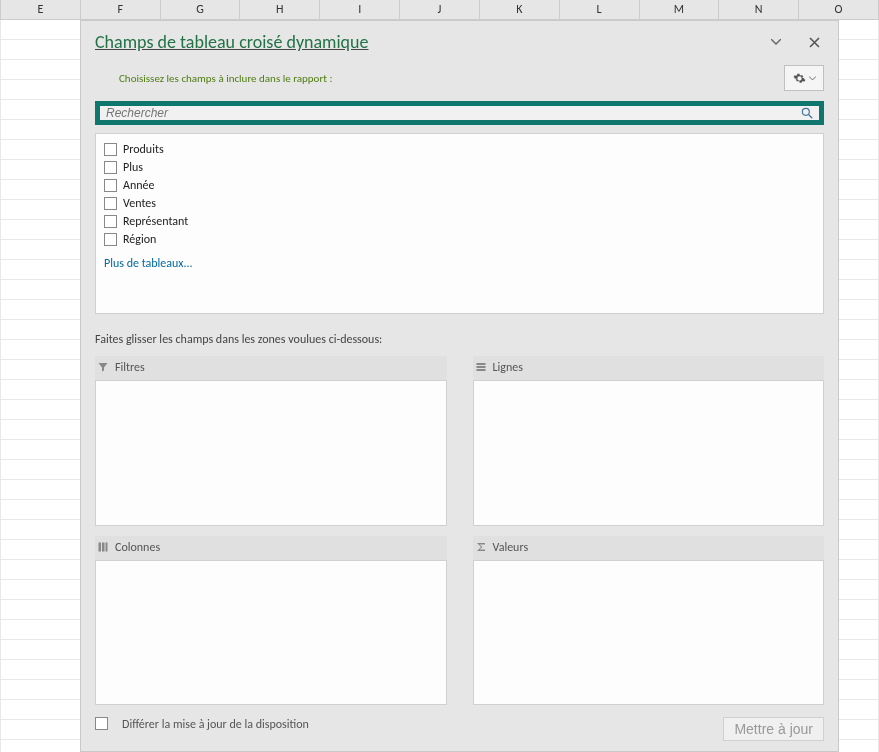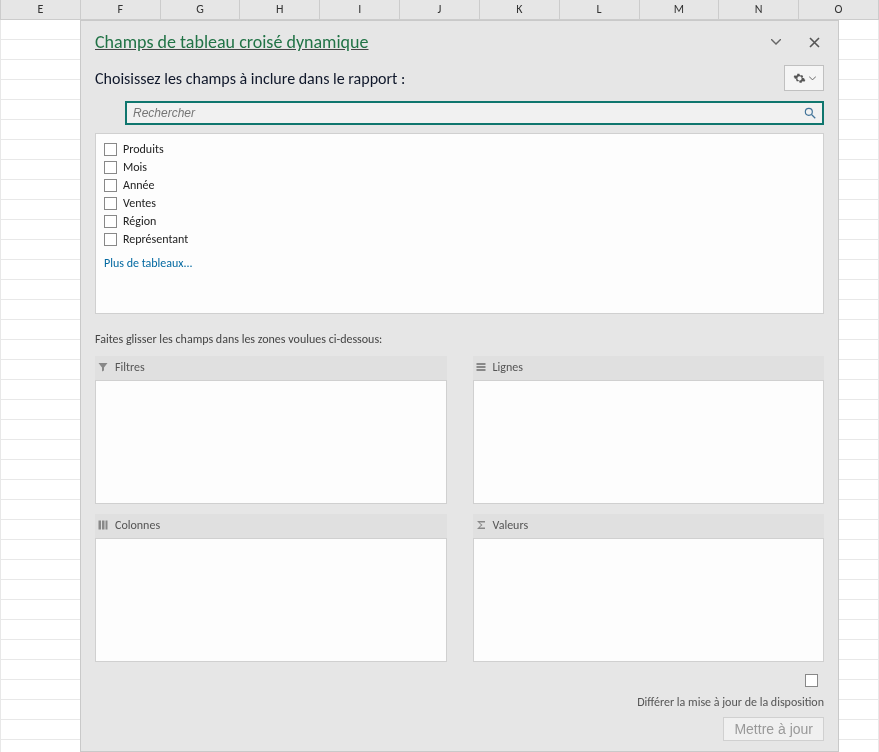--- a/index.html
+++ b/index.html
@@ -88,43 +88,43 @@
     cursor: pointer;
   }
 
   .instruct-row {
     display:flex;
     align-items:center;
     margin-bottom: 10px;
   }
   .instruct-text {
     flex:1;
-    color:#0f172a;
-    font-size:16px;
+    color:#4d7c0f;
+    font-size:11px;
+    margin-left:24px;
   }
   .gear-btn {
     width: 40px;
     height: 26px;
     background:#f5f5f5;
     border:1px solid #c0c0c0;
     display:flex;
     align-items:center;
     justify-content:center;
     gap:3px;
     cursor:pointer;
   }
 
   .search-wrap {
-    border:2px solid #0f766e;
+    border:5px solid #0f766e;
     background:#f1f1f1;
     display:flex;
     align-items:center;
     height:24px;
     margin-bottom: 8px;
-    margin-left: 30px;
   }
   .search-input {
     flex:1;
     border:none;
     background:transparent;
     padding: 0 6px;
     font-size:12px;
     font-style:italic;
     color:#777;
     outline:none;
@@ -189,24 +189,23 @@
   }
   .drop-area {
     flex:1;
     background:#fdfdfd;
     border:1px solid #d0d0d0;
     min-height:110px;
   }
 
   .footer {
     display:flex;
-    align-items:flex-end;
+    align-items:flex-start;
     margin-top:12px;
     gap:8px;
-    flex-direction:column;
   }
   .footer .chk { }
   .footer-label { color:#555; flex:1; }
   .update-btn {
     background:#f0f0f0;
     border:1px solid #d0d0d0;
     color:#999;
     padding: 3px 10px;
     font-size:14px;
     cursor:default;
@@ -753,37 +752,37 @@
     </div>
   </div>
 
   <div class="fields-box">
     <div class="field-item">
       <span class="chk"></span>
       <span class="field-label">Produits</span>
     </div>
     <div class="field-item">
       <span class="chk"></span>
-      <span class="field-label">Mois</span>
+      <span class="field-label">Plus</span>
     </div>
     <div class="field-item">
       <span class="chk"></span>
       <span class="field-label">Année</span>
     </div>
     <div class="field-item">
       <span class="chk"></span>
       <span class="field-label">Ventes</span>
     </div>
     <div class="field-item">
       <span class="chk"></span>
-      <span class="field-label">Région</span>
+      <span class="field-label">Représentant</span>
     </div>
     <div class="field-item">
       <span class="chk"></span>
-      <span class="field-label">Représentant</span>
+      <span class="field-label">Région</span>
     </div>
     <div class="more-tables">Plus de tableaux...</div>
   </div>
 
   <div class="drag-instruction">Faites glisser les champs dans les zones voulues ci-dessous:</div>
 
   <div class="drop-grid">
 
     <div class="drop-section">
       <div class="drop-header">

